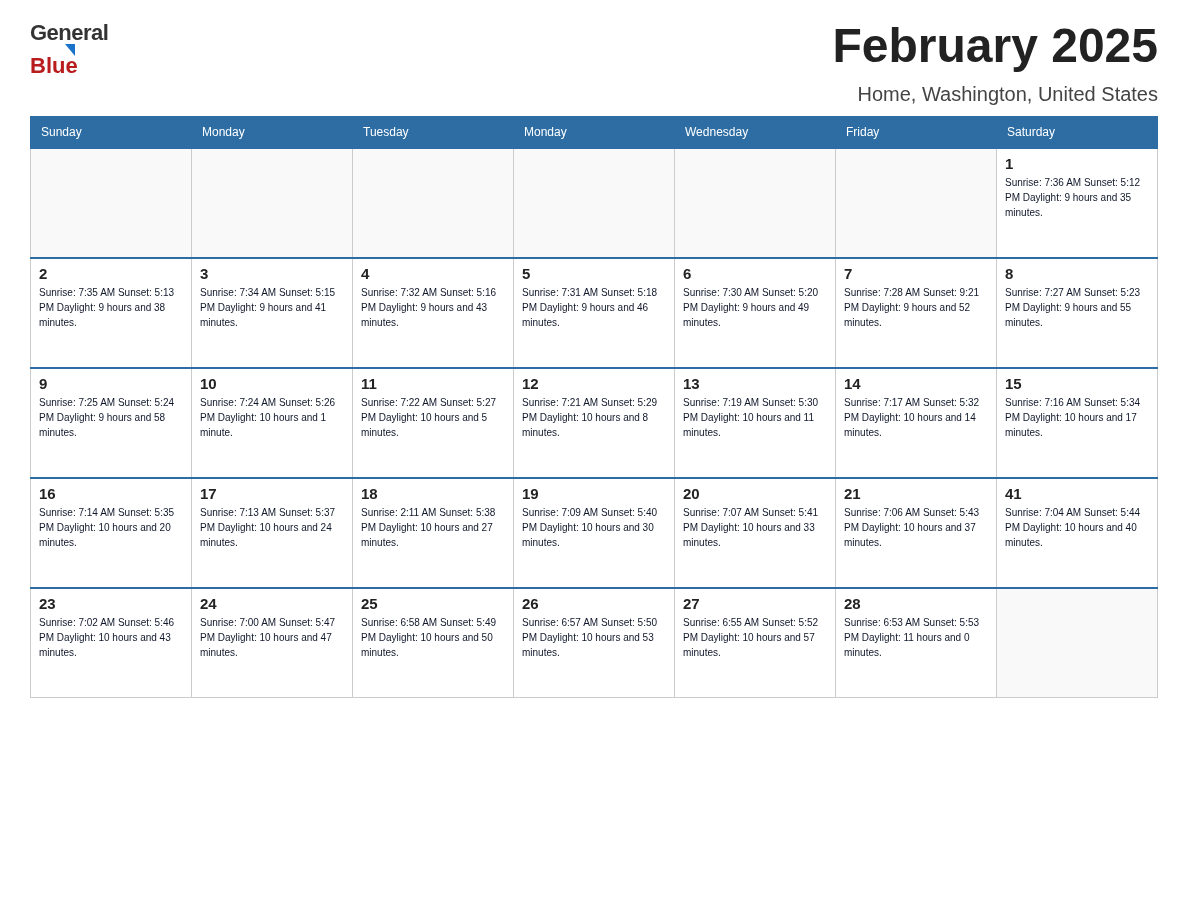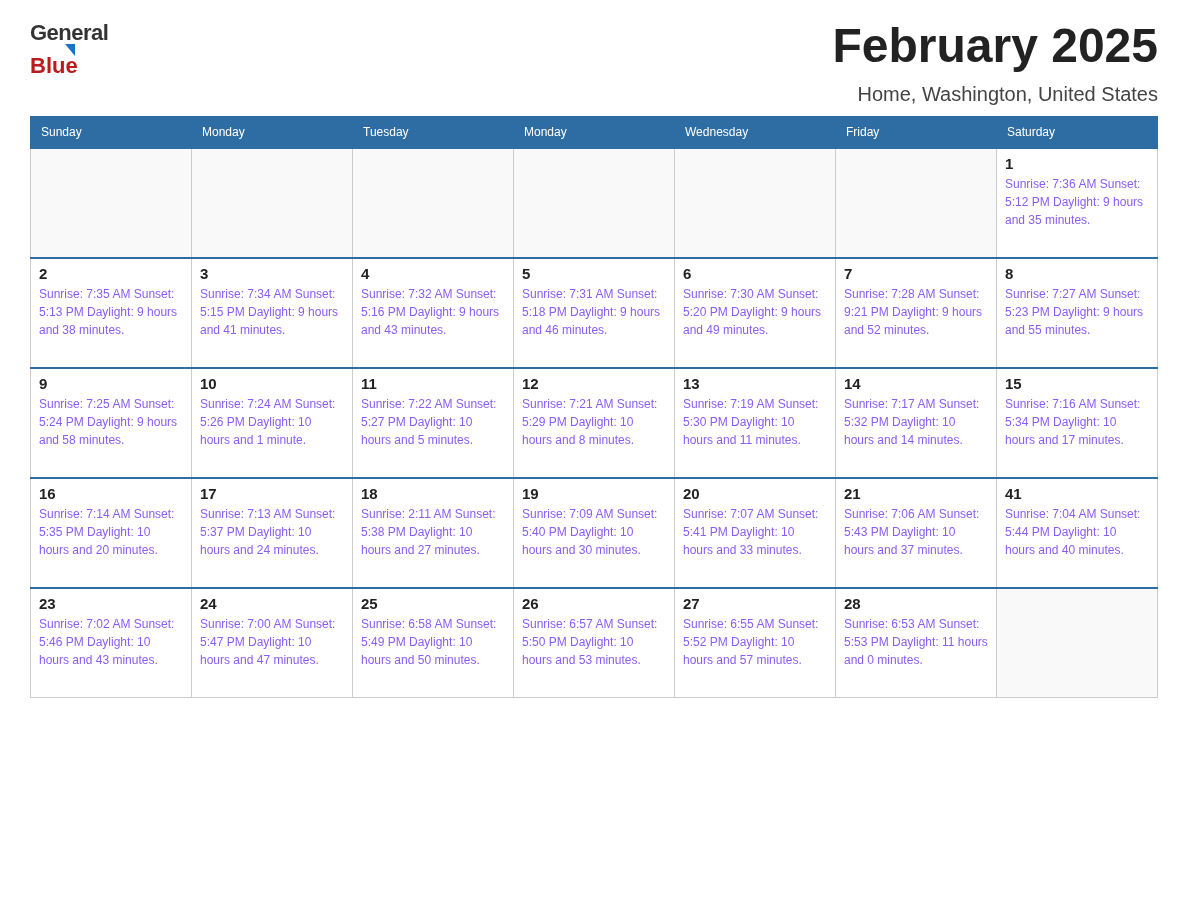--- a/index.html
+++ b/index.html
@@ -86,22 +86,22 @@
       background: #f9f9f9;
     }
     .day-number {
       font-size: 15px;
       font-weight: bold;
       color: #222;
       display: block;
       margin-bottom: 3px;
     }
     .day-info {
-      font-size: 12px;
-      color: #8b5cf6;
+      font-size: 10px;
+      color: #0f172a;
       line-height: 1.5;
     }
     .week-row td {
       border-top: 2px solid #2d6da3;
     }
   </style>
 </head>
 <body>
 
 <div class="header">

